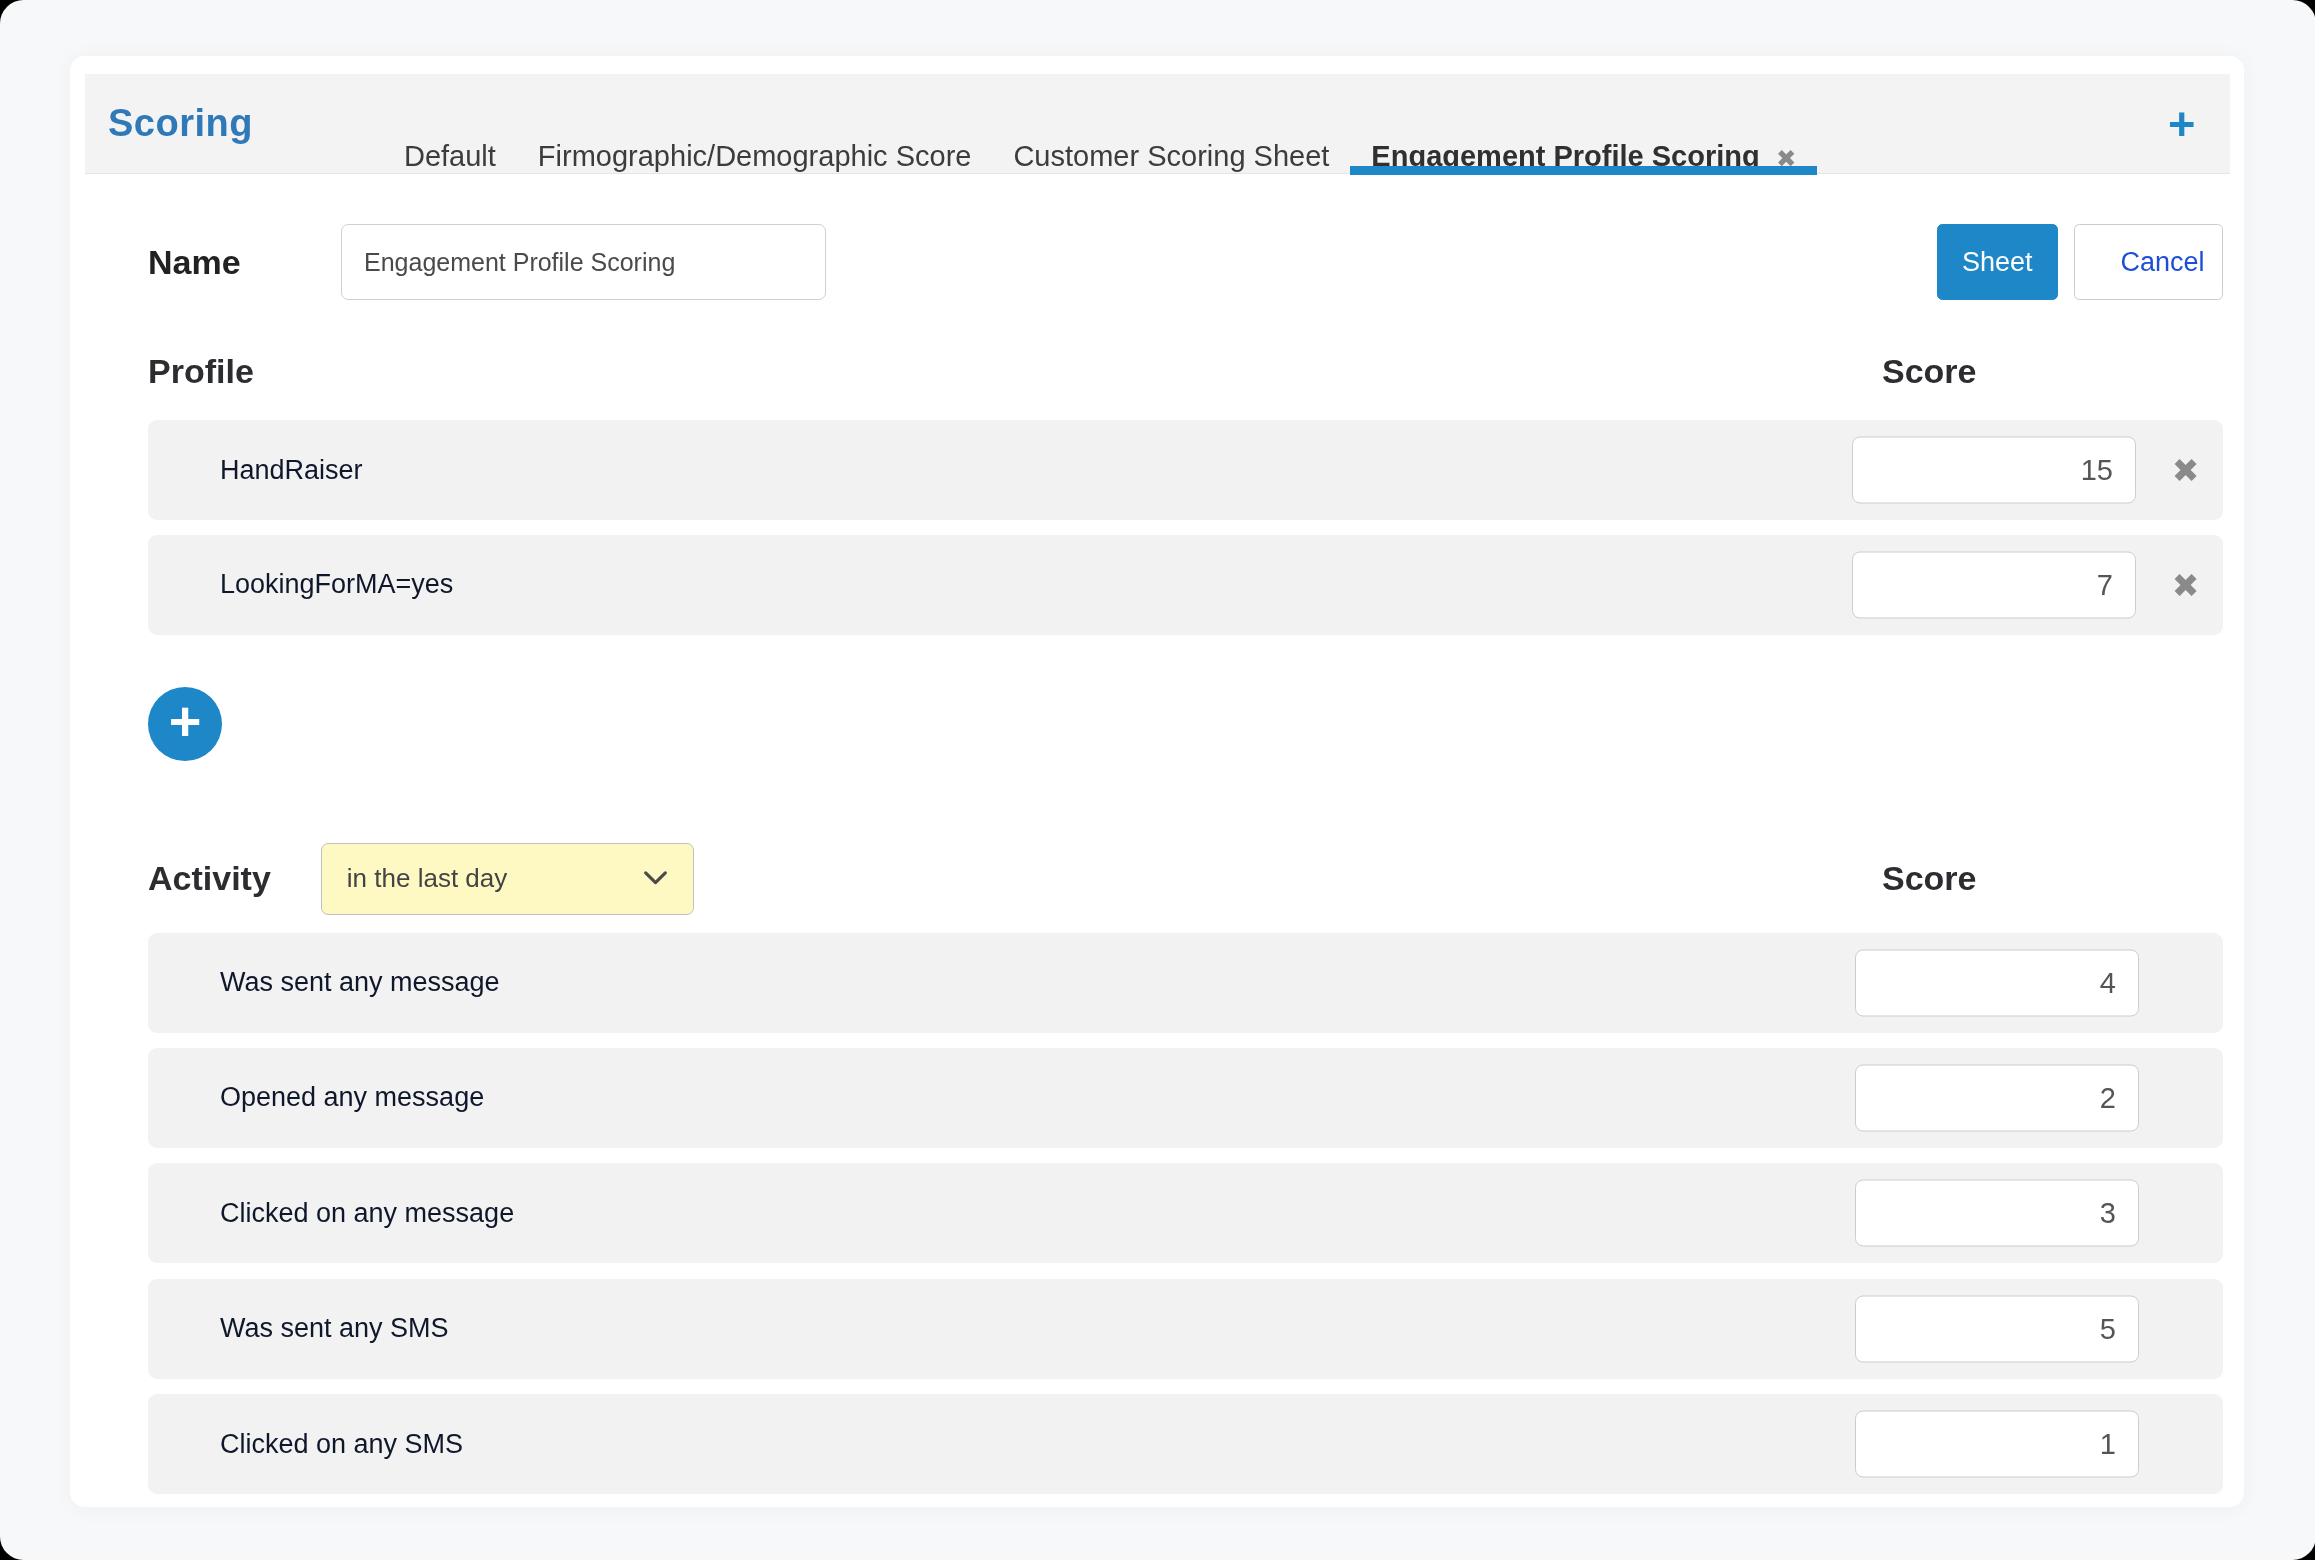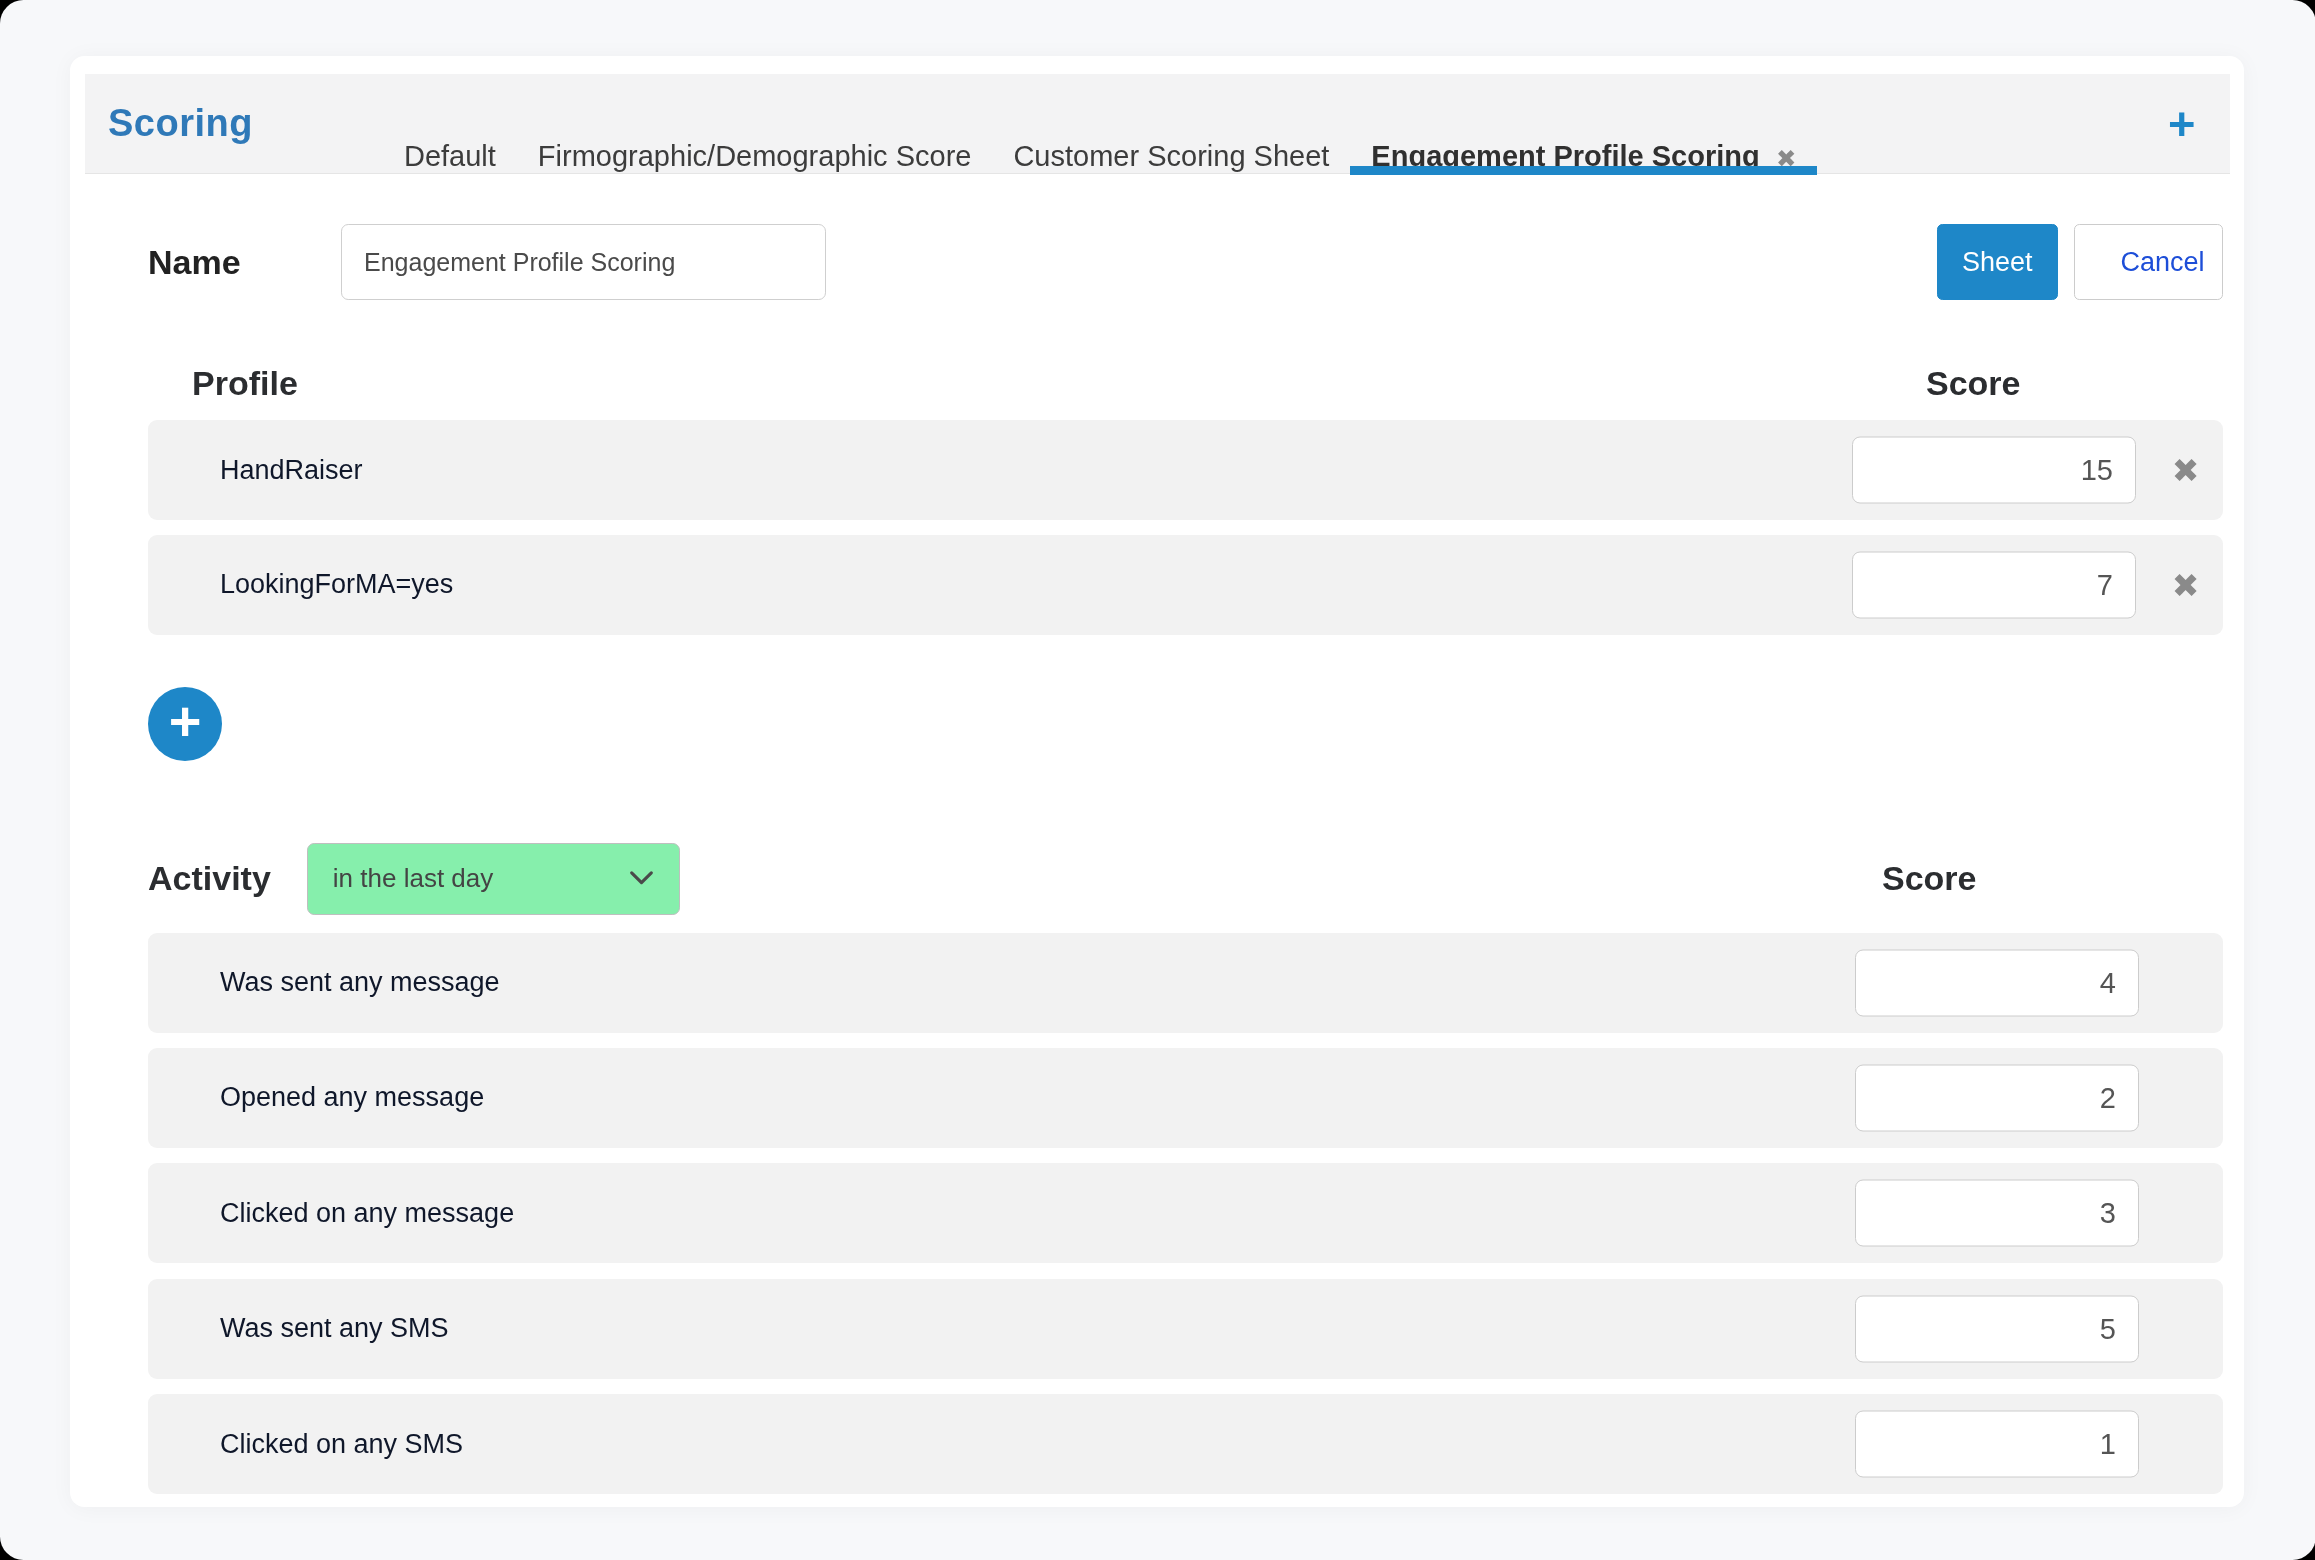--- a/index.html
+++ b/index.html
@@ -81,21 +81,21 @@
   .btn{
     height:76px;box-sizing:border-box;
     border-radius:5.4px;font-size:27px;
     display:flex;align-items:center;justify-content:center;
     cursor:pointer;
     font-family:"Liberation Sans","DejaVu Sans",sans-serif;
   }
   .btn-save{width:121px;background:#1e87c8;border:1.8px solid #1e87c8;color:#fff;}
   .btn-cancel{width:149px;background:#fff;border:1.8px solid #cccccc;color:#1d4ed8;padding-left:28px;}
   
-  .section-head{margin-top:52px;height:51px;display:flex;align-items:flex-end;position:relative;margin-left:44px;}
+  .section-head{margin-top:52px;height:51px;display:flex;align-items:flex-start;position:relative;}
   .section-title{font-size:34px;font-weight:600;color:#2b2d30;}
   .score-head{
     position:absolute;left:1734px;
     font-size:34px;font-weight:600;color:#2b2d30;
   }
   
   .rows{margin-top:17px;display:flex;flex-direction:column;gap:14.5px;}
   .rows.activity{margin-top:18px;gap:15.4px;}
   .row{
     height:100px;background:#f2f2f2;border-radius:9px;
@@ -122,22 +122,22 @@
   .add-circle{
     width:74px;height:74px;border-radius:50%;
     background:#1e87c8;color:#fff;
     display:flex;align-items:center;justify-content:center;
     font-size:56px;font-weight:700;line-height:1;
     padding-bottom:5.4px;box-sizing:border-box;cursor:pointer;
   }
   
   .activity-head{margin-top:82px;height:72px;display:flex;align-items:center;position:relative;}
   .dropdown{
-    margin-left:36px;width:373px;height:72px;box-sizing:border-box;
-    border:1.8px solid #bfbfbf;border-radius:7.2px;background:#86efac;
+    margin-left:50px;width:373px;height:72px;box-sizing:border-box;
+    border:1.8px solid #bfbfbf;border-radius:7.2px;background:#fef9c3;
     display:flex;align-items:center;padding:0 25px;
     font-size:26px;color:#444;cursor:pointer;
   }
   .chevron{margin-left:auto;display:flex;align-items:center;}
 </style>
 </head>
 <body>
 
 <div class="frame">
   <div class="card">

